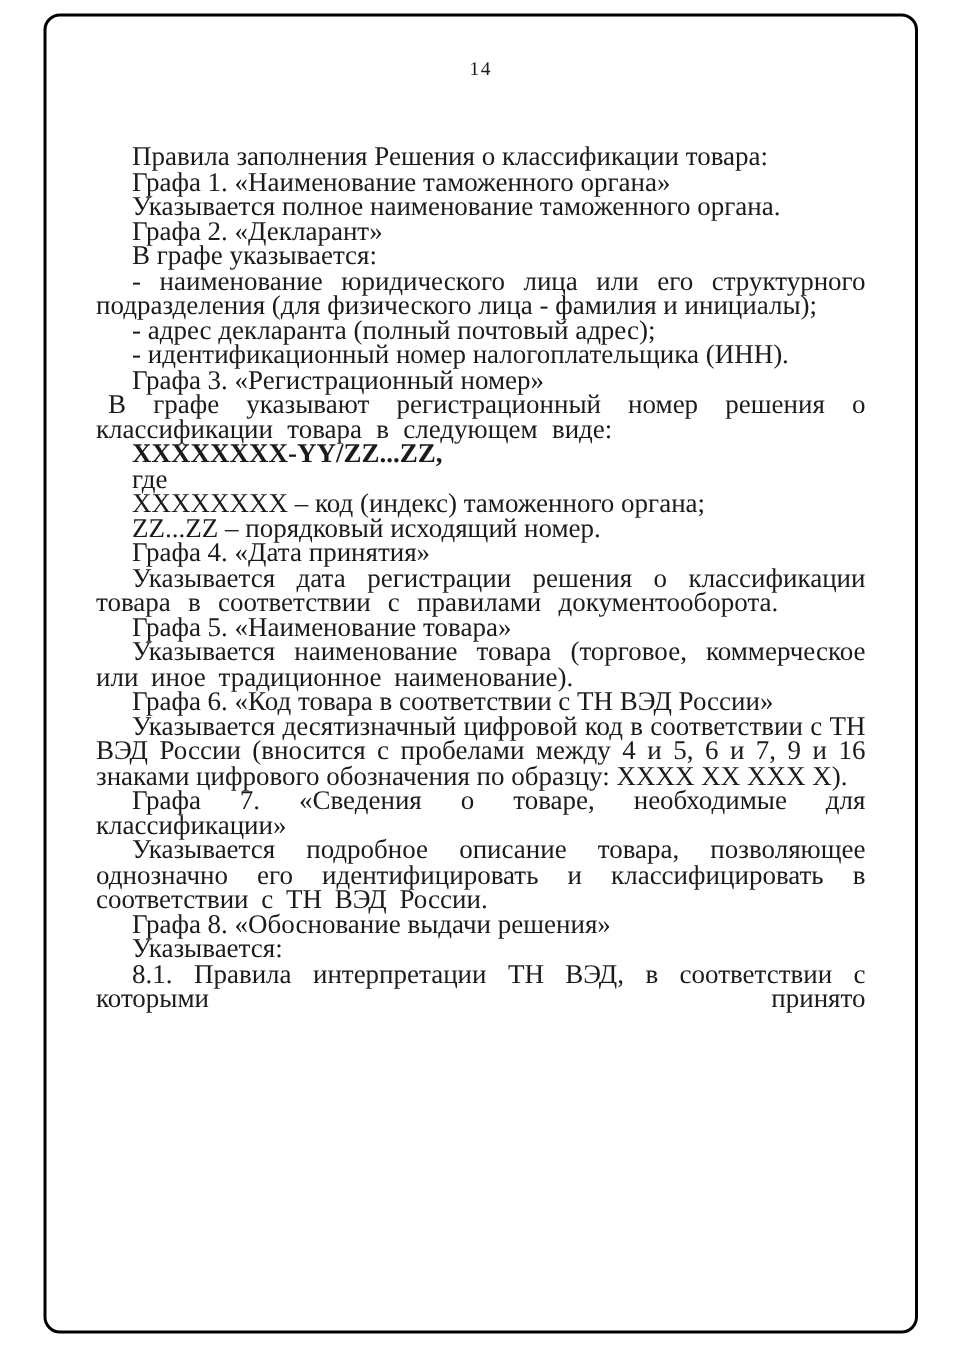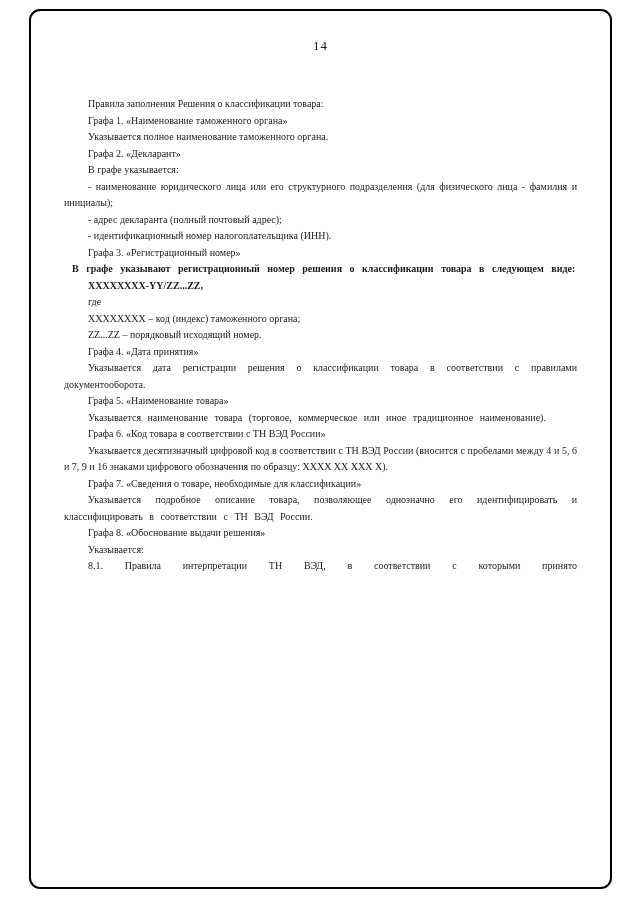--- a/index.html
+++ b/index.html
@@ -24,32 +24,32 @@
   }
   .page-number {
     padding-top: 26px;
     text-align: center;
     font-size: 13px;
     line-height: 17px;
     letter-spacing: 1px;
   }
   .content {
     padding: 42px 33px 0 33px;
-    font-size: 10px;
+    font-size: 18px;
     line-height: 16.5px;
   }
   .content p {
     margin: 0;
     text-indent: 24px;
     text-align: justify;
   }
   .gap    { margin-top: 16px; }
   .gap-lg { margin-top: 22px; }
   .gap-sm { margin-top: 10px; }
-  .ti-sm  { text-indent: 8px !important; font-weight: bold; }
+  .ti-sm  { text-indent: 8px !important; }
   .ws-4   { word-spacing: 4px; }
   .ws-5   { word-spacing: 5px; }
   .ws-7   { word-spacing: 7px; }
   .bold   { font-weight: bold; }
   .jl     { text-align-last: justify; }
 </style>
 </head>
 <body>
 
 <div class="page">

